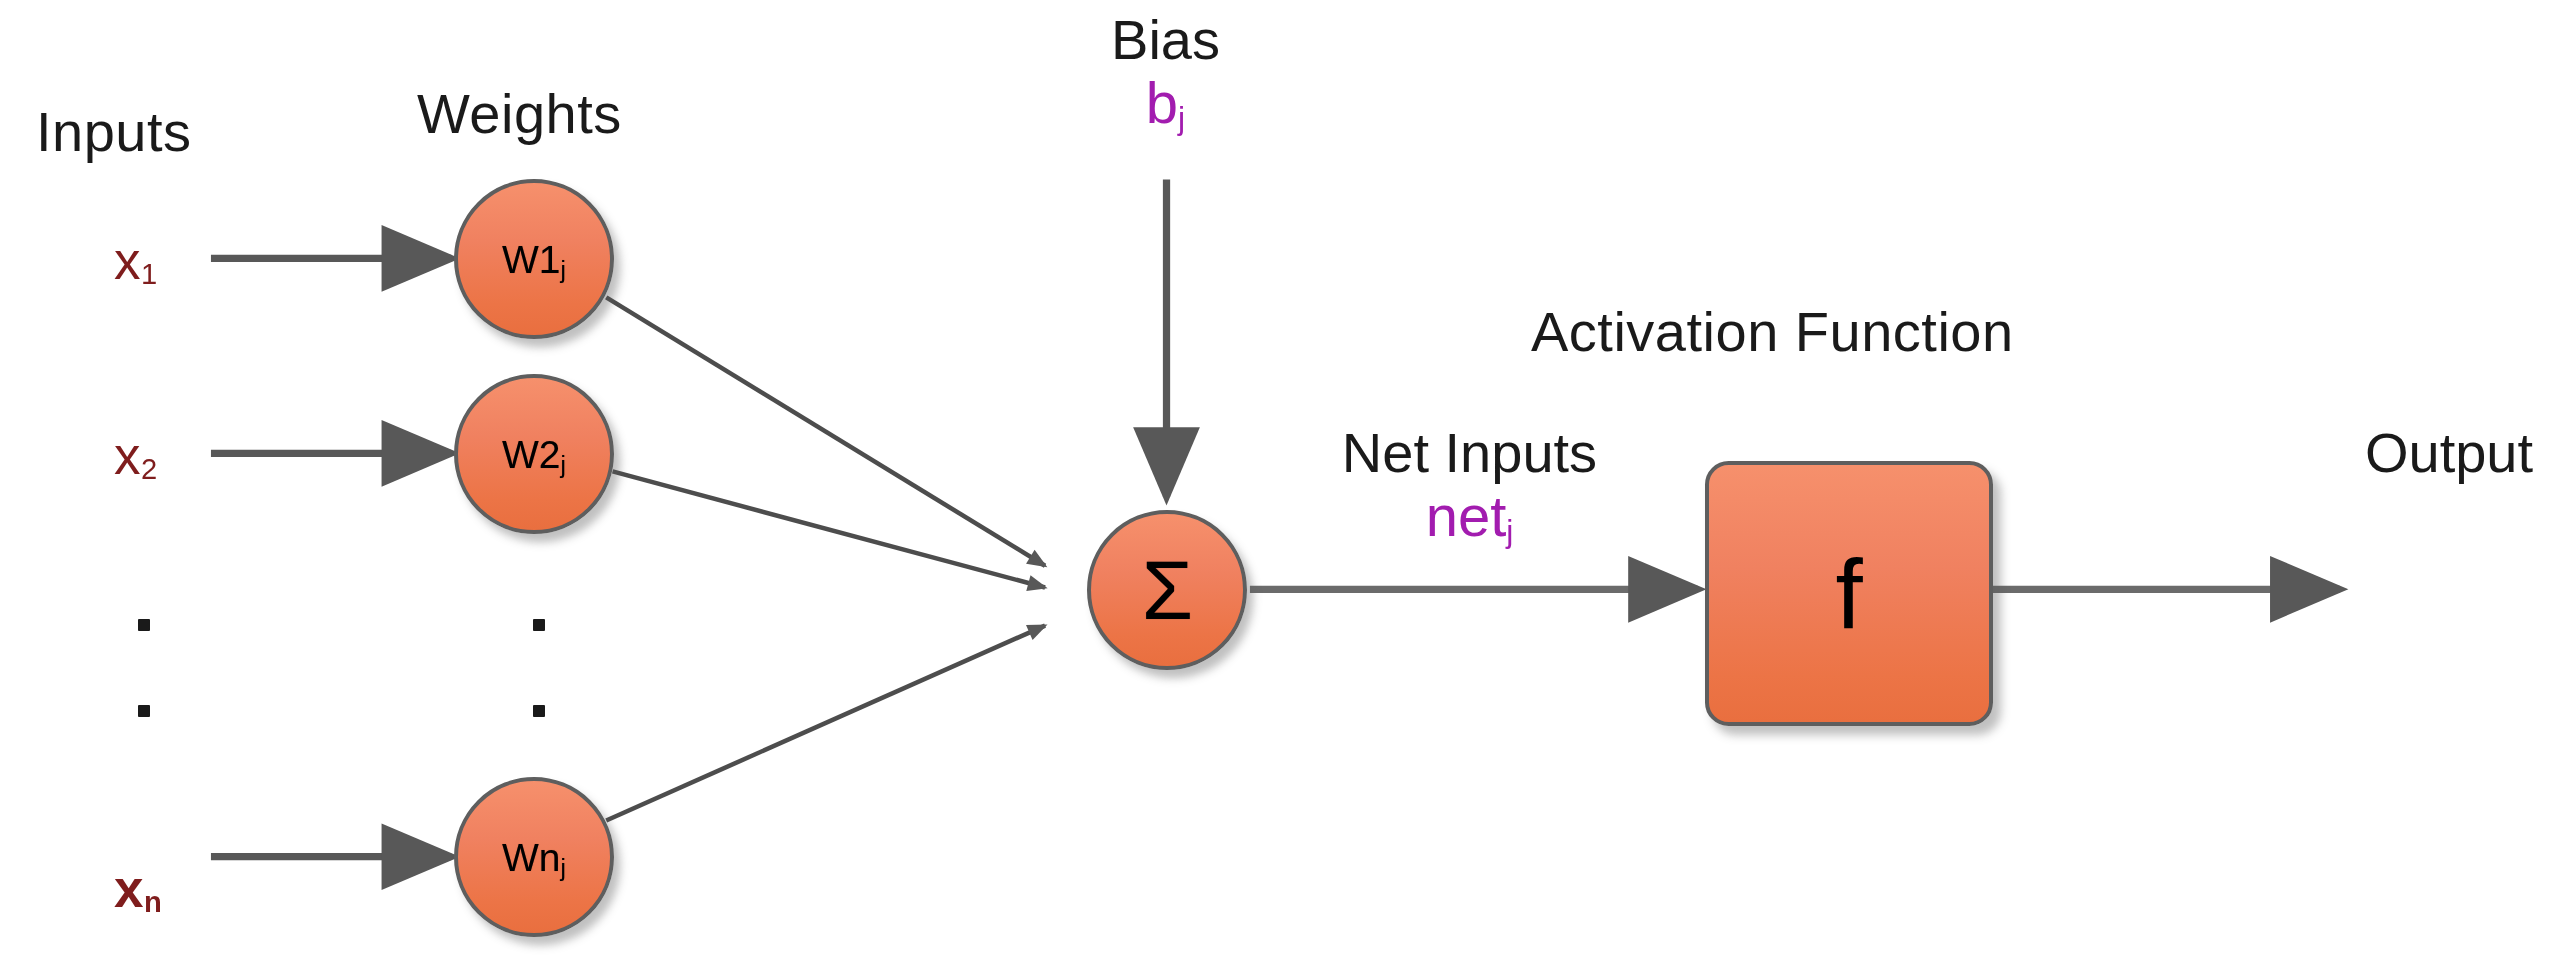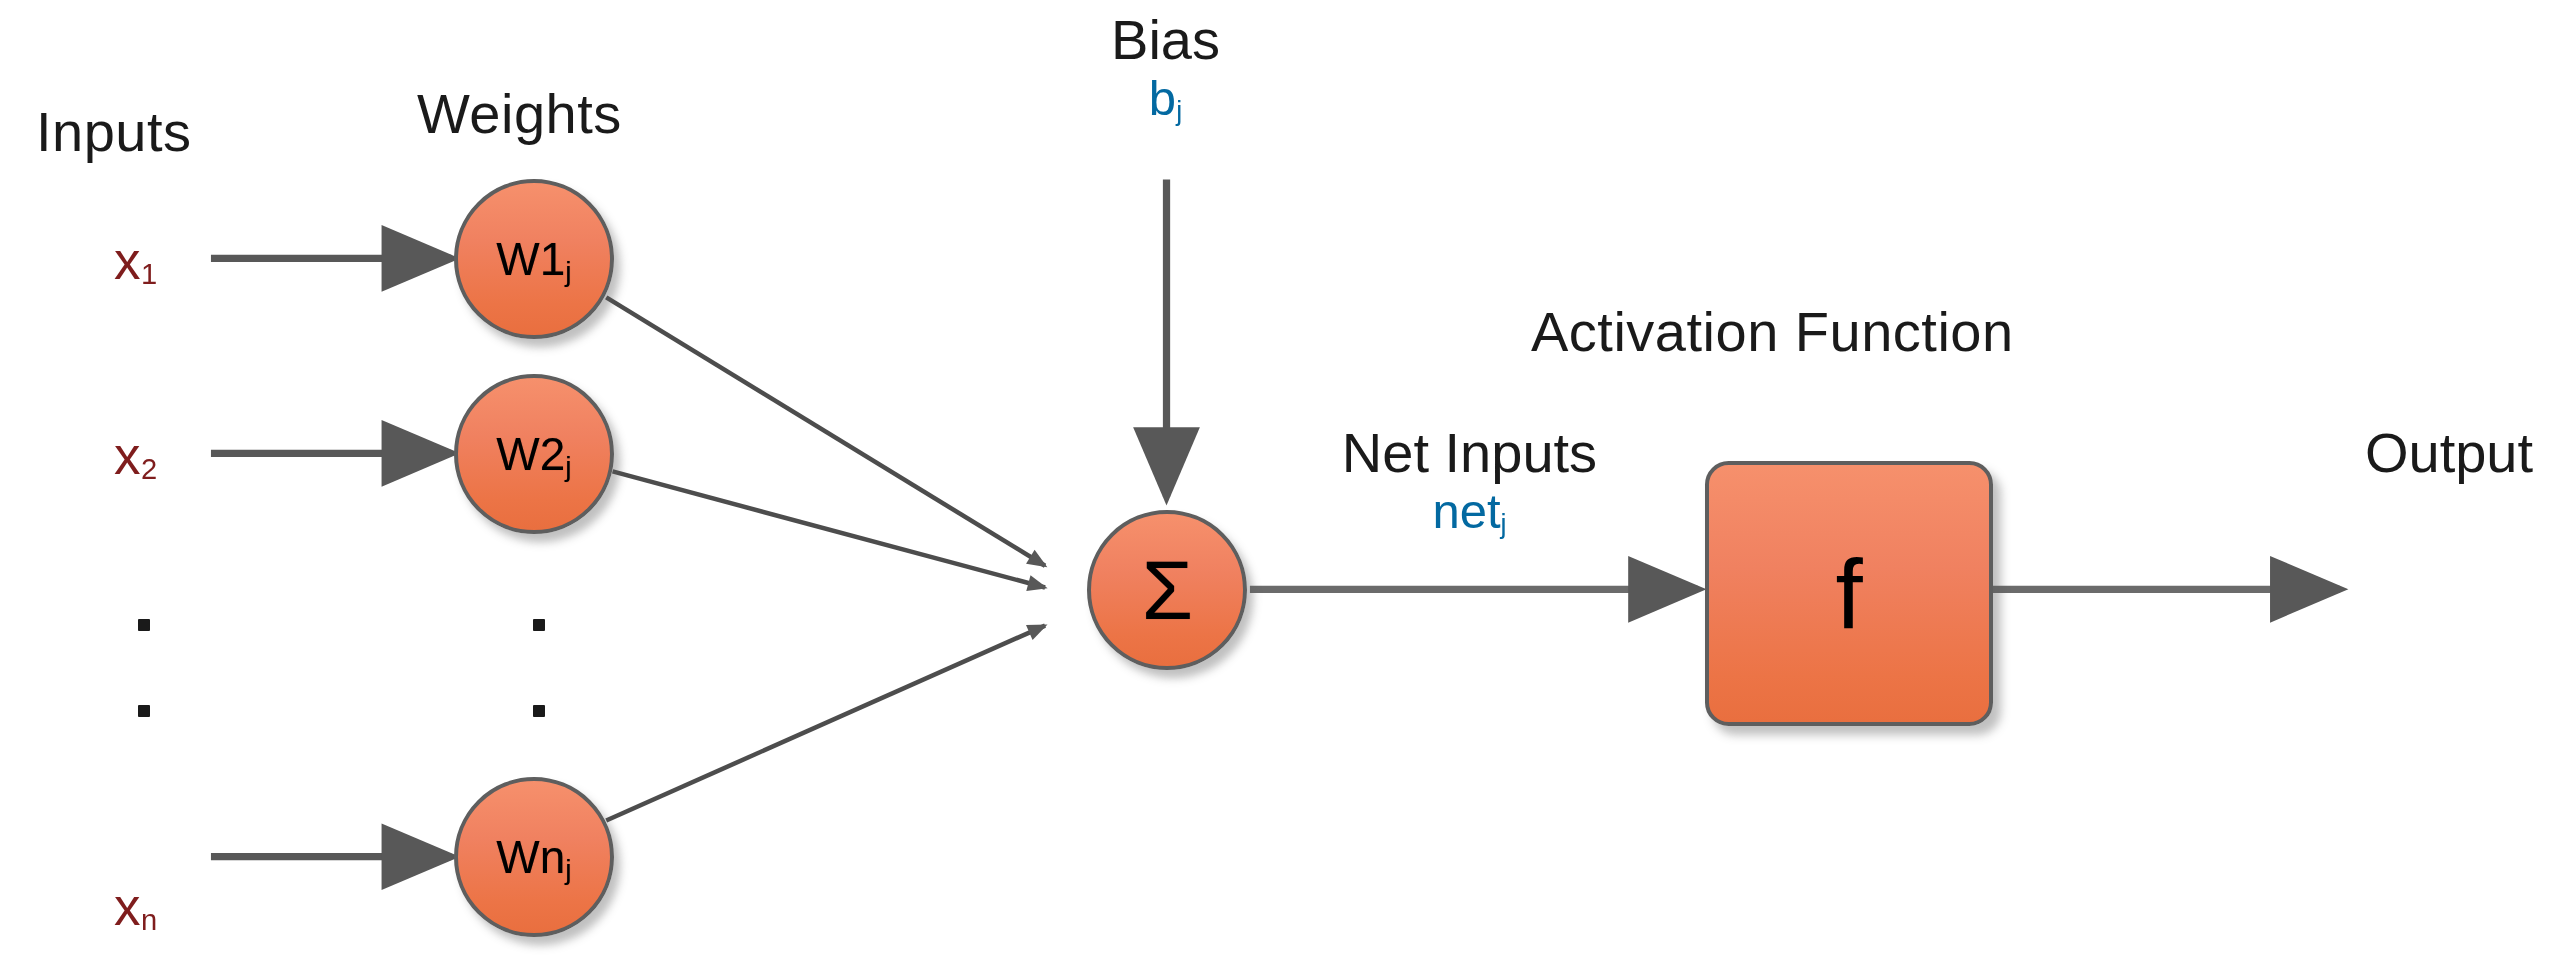--- a/index.html
+++ b/index.html
@@ -48,23 +48,23 @@
     white-space: nowrap;
   }
   .stack-label .l1 {
     display: block;
     font-size: 56px;
     line-height: 1.05;
     color: #1a1a1a;
   }
   .stack-label .l2 {
     display: block;
-    font-size: 49px;
+    font-size: 58px;
     line-height: 1.15;
-    color: #0369a1;
+    color: #a21caf;
   }
   .stack-label .l2 sub {
     font-size: 0.55em;
     vertical-align: baseline;
     position: relative;
     top: 0.2em;
   }
 
   
   .node-circle {
@@ -72,21 +72,21 @@
     border-radius: 50%;
     background: linear-gradient(180deg, #F6906C 0%, #F08160 38%, #EC7446 80%, #E96F3F 100%);
     border: 4.5px solid #5E5E5E;
     box-shadow: 6.3px 8.2px 9px rgba(90,90,90,0.38);
     box-sizing: border-box;
     display: flex;
     align-items: center;
     justify-content: center;
   }
   .node-circle .node-text {
-    font-size: 46px;
+    font-size: 39px;
     color: #000000;
     line-height: 1;
     white-space: nowrap;
     text-shadow: 0 0 0.9px rgba(0,0,0,0.35);
   }
   .node-circle .node-text sub {
     font-size: 0.62em;
     vertical-align: baseline;
     position: relative;
     top: 0.22em;
@@ -200,21 +200,21 @@
   <div class="abs hdr-label" style="left:1531px; top:304px;">Activation Function</div>
 
   <div class="abs stack-label" style="left:2322px; top:424px; width:254px;">
     <span class="l1">Output</span>
   </div>
 
   <div class="abs var-label" style="left:114px; top:234px;"><span>x</span><sub>1</sub></div>
 
   <div class="abs var-label" style="left:114px; top:429px;"><span>x</span><sub>2</sub></div>
 
-  <div class="abs var-label" style="left:114px; top:880px;"><span>x</span><sub>n</sub></div>
+  <div class="abs var-label" style="left:114px; top:862px;font-weight:bold;"><span>x</span><sub>n</sub></div>
 
   <div class="dot abs" style="left:138px; top:619px;"></div>
   <div class="dot abs" style="left:138px; top:705px;"></div>
   <div class="dot abs" style="left:533px; top:619px;"></div>
   <div class="dot abs" style="left:533px; top:705px;"></div>
 
   <div class="node-circle" style="left:454px; top:179px; width:160px; height:160px;">
     <span class="node-text"><span>W1</span><sub>j</sub></span>
   </div>
 

